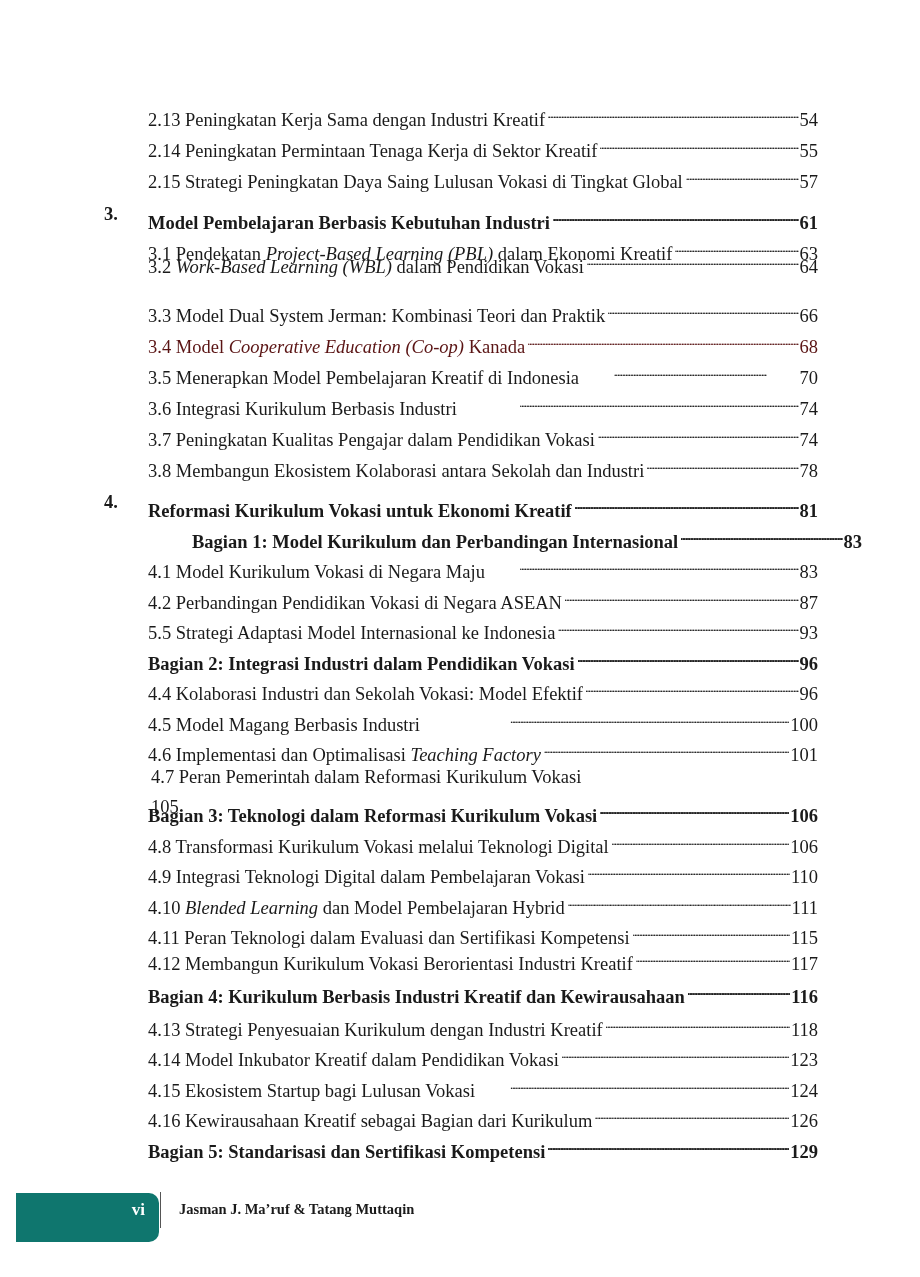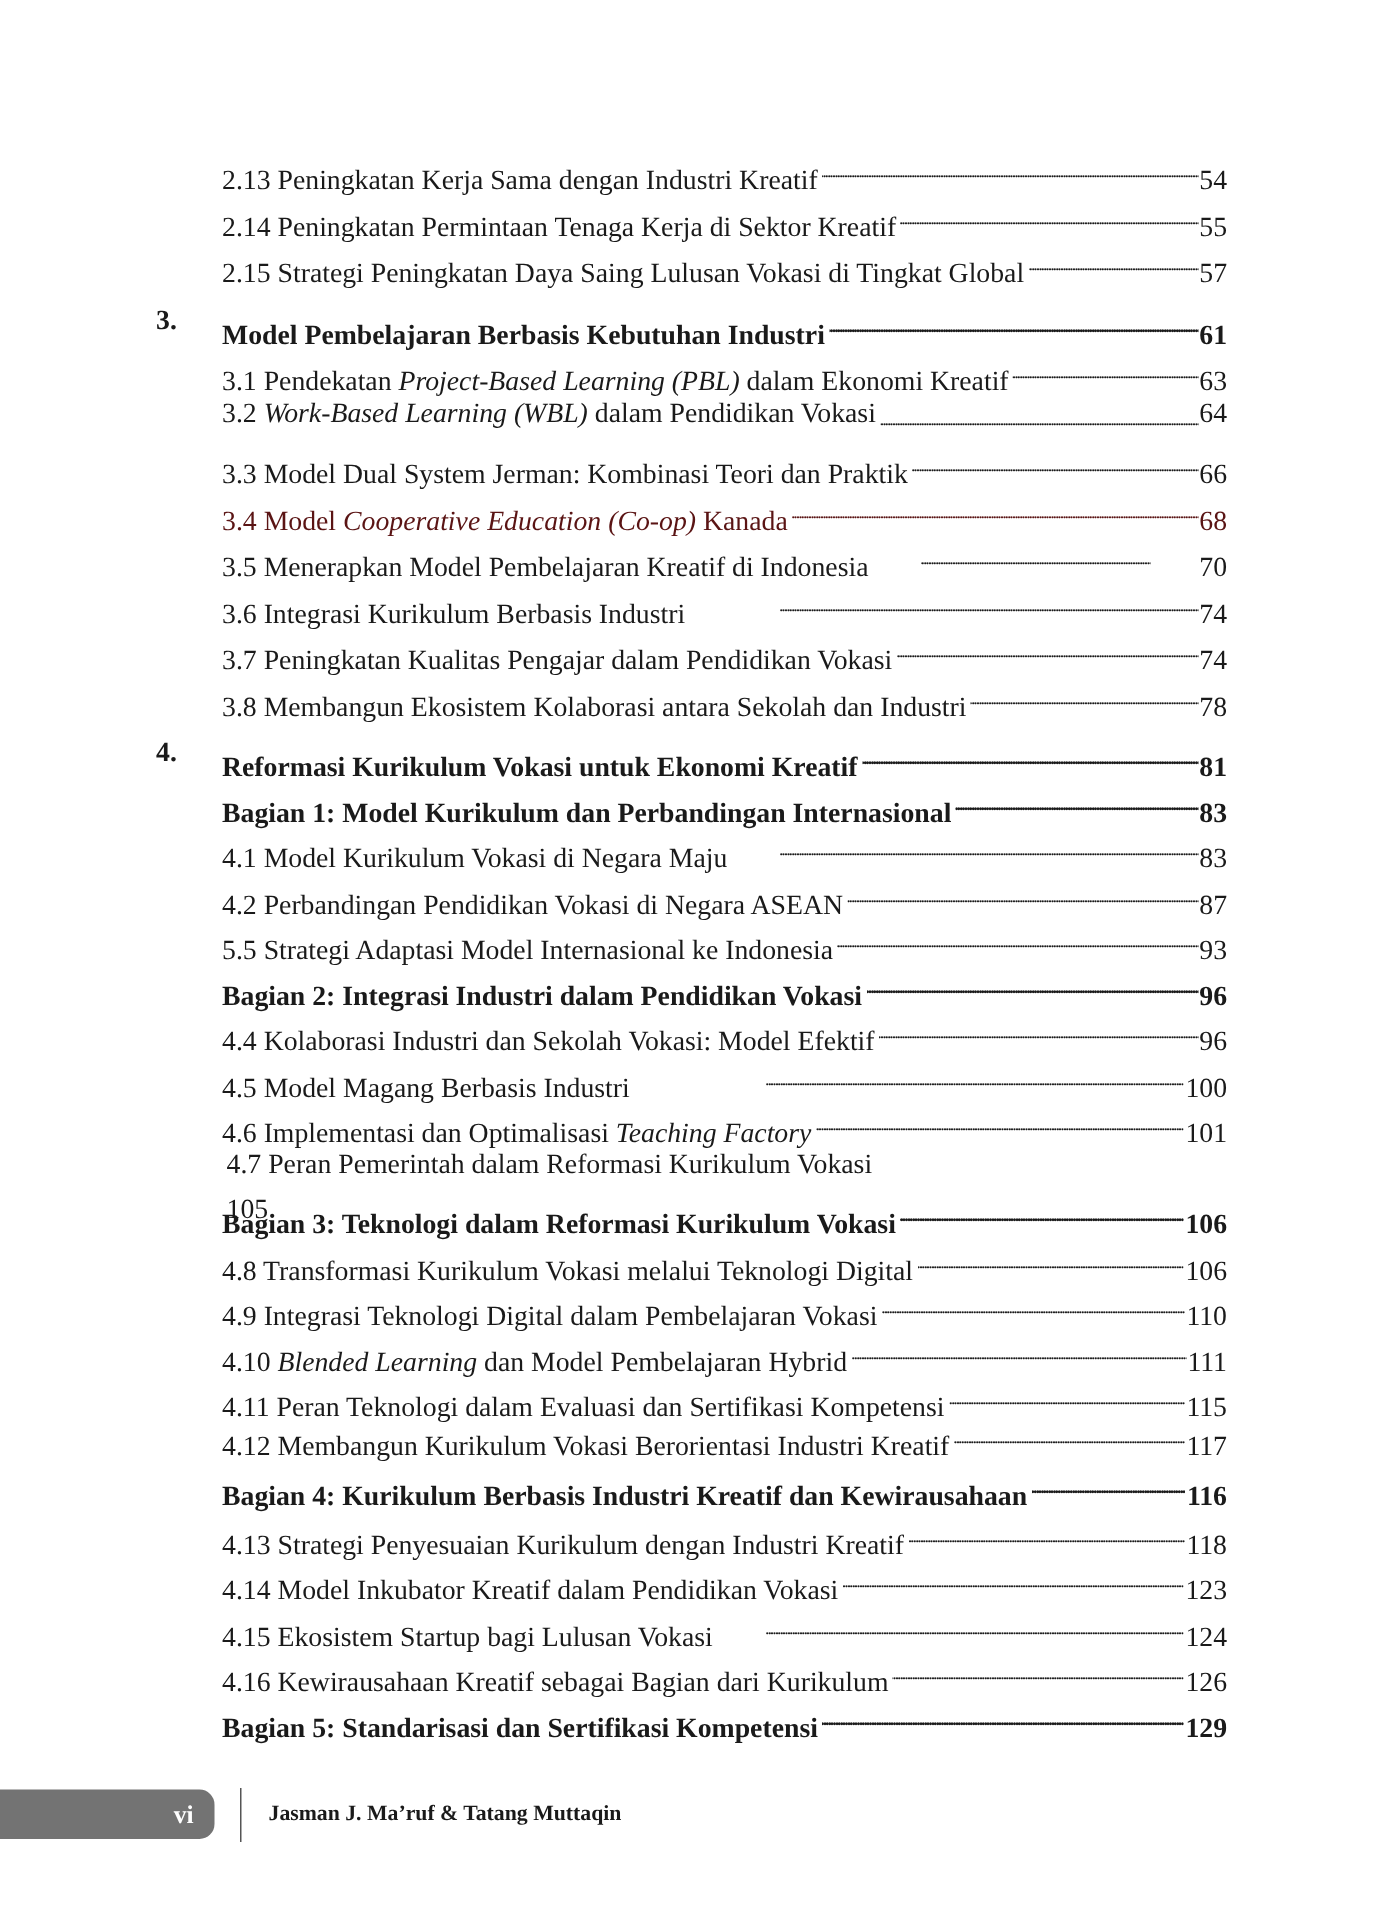--- a/index.html
+++ b/index.html
@@ -75,25 +75,25 @@
     .row.part .leader::before {
       font-weight: bold;
     }
     .page {
       flex: 0 0 auto;
       text-align: right;
     }
     
     .footer-pill {
       position: absolute;
-      left: 0;
+      left: 16px;
       top: 1193px;
       width: 143px;
-      height: 33px;
-      background: #737373;
+      height: 49px;
+      background: #0f766e;
       border-radius: 0 10px 10px 0;
     }
     .footer-page {
       position: absolute;
       right: 14px;
       top: 0;
       line-height: 33px;
       color: #ffffff;
       font-weight: bold;
       font-size: 17px;
@@ -145,21 +145,21 @@
     <span class="leader"></span>
     <span class="page">61</span>
   </div>
 
   <div class="row section" style="top:230px;">
     <span class="title"><span>3.1 Pendekatan </span><i>Project-Based Learning (PBL)</i><span> dalam Ekonomi Kreatif</span></span>
     <span class="leader"></span>
     <span class="page">63</span>
   </div>
 
-  <div class="row section" style="top:261px;align-items:center;">
+  <div class="row section" style="top:243px;">
     <span class="title"><span>3.2 </span><i>Work-Based Learning (WBL)</i><span> dalam Pendidikan Vokasi</span></span>
     <span class="leader"></span>
     <span class="page">64</span>
   </div>
 
   <div class="row section" style="top:292px;">
     <span class="title">3.3 Model Dual System Jerman: Kombinasi Teori dan Praktik</span>
     <span class="leader"></span>
     <span class="page">66</span>
   </div>
@@ -194,21 +194,21 @@
     <span class="page">78</span>
   </div>
 
   <div class="row chapter" style="top:487px;">
     <span class="num">4.</span>
     <span class="title">Reformasi Kurikulum Vokasi untuk Ekonomi Kreatif</span>
     <span class="leader"></span>
     <span class="page">81</span>
   </div>
 
-  <div class="row part" style="top:518px;">
+  <div class="row part" style="top:518px;margin-left:44px;">
     <span class="title">Bagian 1: Model Kurikulum dan Perbandingan Internasional</span>
     <span class="leader"></span>
     <span class="page">83</span>
   </div>
 
   <div class="row section" style="top:548px;">
     <span class="title">4.1 Model Kurikulum Vokasi di Negara Maju</span>
     <span class="leader"></span>
     <span class="page">83</span>
   </div>

